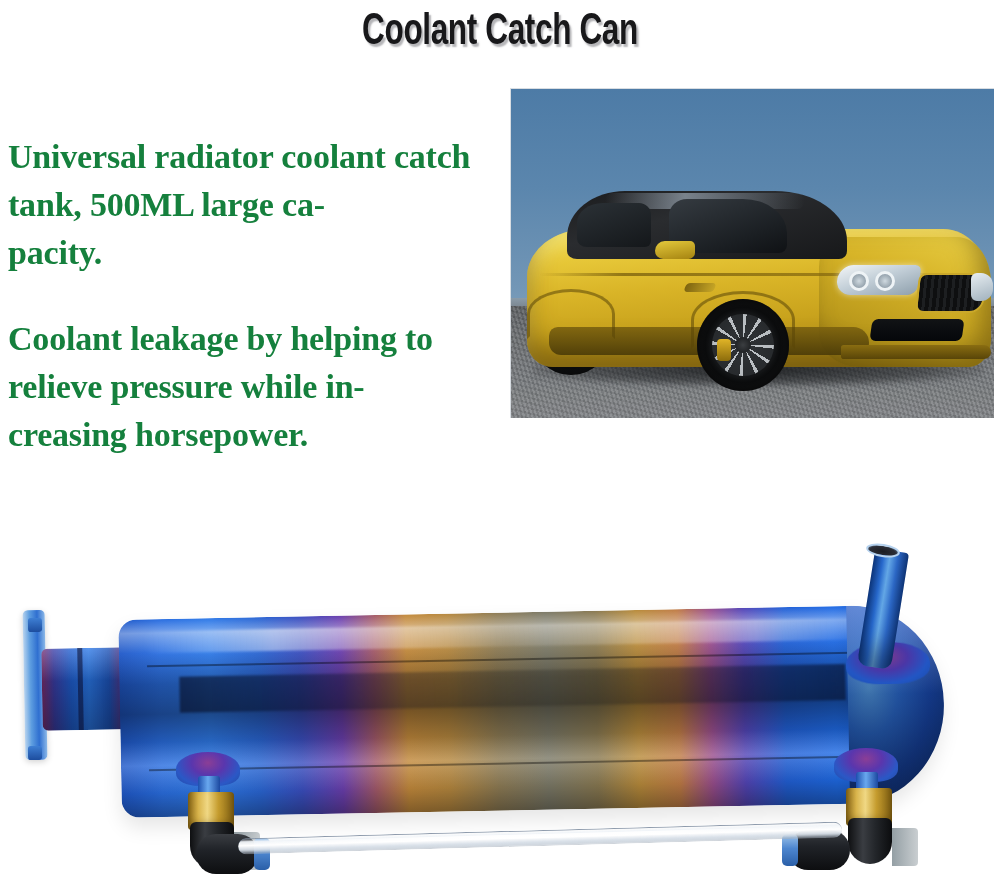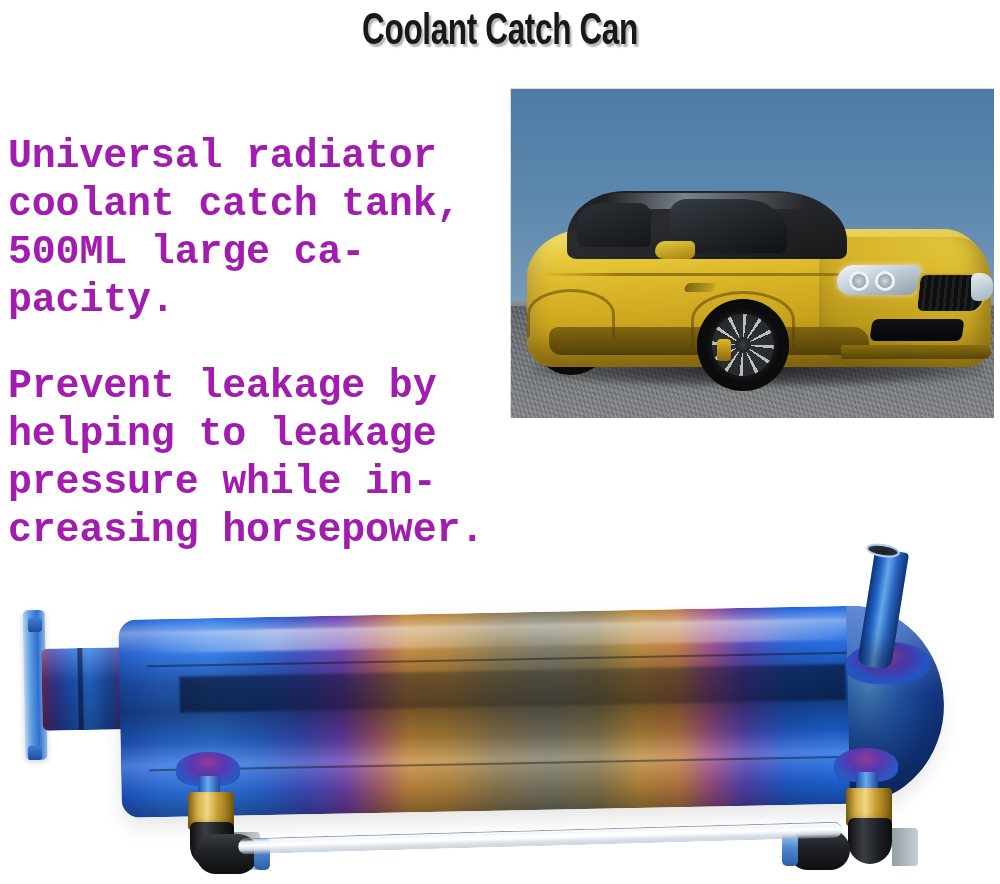--- a/index.html
+++ b/index.html
@@ -28,25 +28,25 @@
     transform-origin:center center;
     white-space:nowrap;
     text-shadow:3px 3px 2px rgba(120,120,125,0.55);
   }
 
   
   .copy-block {
     position:absolute; left:8px; top:133px; width:480px;
   }
   .copy-para {
-    font-family:Liberation Mono, monospace;
+    font-family:Liberation Serif, serif;
     font-weight:bold;
-    font-size:40px;
+    font-size:34px;
     line-height:48px;
-    color:#a21caf;
+    color:#15803d;
     letter-spacing:-0.2px;
     white-space:pre-line;
   }
   .copy-para + .copy-para { margin-top:38px; }
 
   
   .photo-frame {
     position:absolute; left:510px; top:88px; width:484px; height:330px;
     overflow:hidden; background:#6d8fae;
     border-left:1px solid #d8dde2;
@@ -382,21 +382,21 @@
 </head>
 <body>
 
 <div class="title-bar">
   <div class="title-text">Coolant Catch Can</div>
 </div>
 
 <div class="copy-block">
   <p class="copy-para">Universal radiator coolant catch tank, 500ML large ca-
 pacity.</p>
-  <p class="copy-para">Prevent leakage by helping to leakage pressure while in-
+  <p class="copy-para">Coolant leakage by helping to relieve pressure while in-
 creasing horsepower.</p>
 </div>
 
 <div class="photo-frame">
   <div class="sky"></div>
   <div class="ground-far"></div>
   <div class="ground"></div>
 
   <div class="car">
     <div class="car-shadow"></div>

